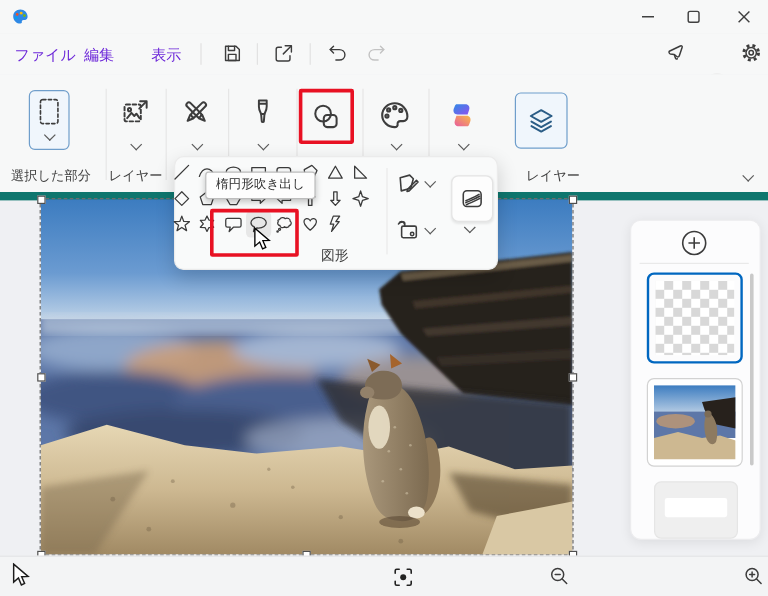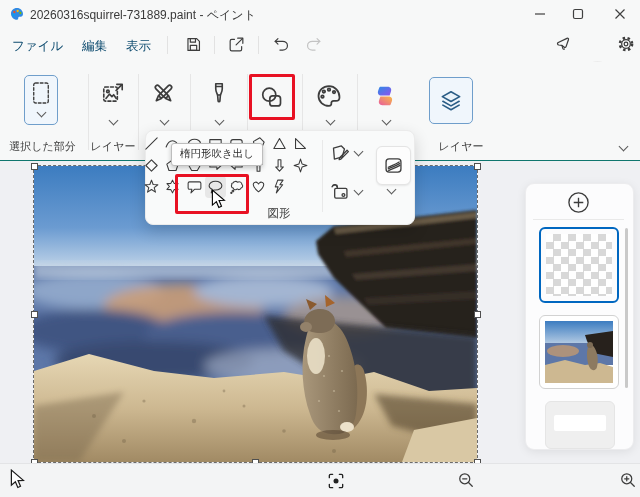--- a/index.html
+++ b/index.html
@@ -7,25 +7,25 @@
        font-family:"Liberation Sans","DejaVu Sans",sans-serif;-webkit-font-smoothing:antialiased;}
   .abs{position:absolute;}
   svg{display:block;}
   .oicon path,.oicon rect,.oicon circle,.oicon ellipse,.oicon line{fill:none;stroke:#3d3d3d;stroke-width:1.5;stroke-linecap:round;stroke-linejoin:round;}
   
   .titlebar{left:0;top:0;width:640px;height:28px;background:#f7f8f8;}
   .title-text{left:30px;top:7px;font-size:12px;color:#3a3a3a;white-space:nowrap;}
   .winbtn{top:0;width:44px;height:28px;display:flex;align-items:center;justify-content:center;}
   
   .menubar{left:0;top:28px;width:640px;height:34px;background:#f7f8f8;}
-  .menu-item{top:7px;font-size:12.5px;color:#0c4a6e;padding:3px 6px;border-radius:4px;}
+  .menu-item{top:7px;font-size:12.5px;color:#6d28d9;padding:3px 6px;border-radius:4px;}
   .msep{top:8px;width:1px;height:18px;background:#e2e2e2;}
   .acct-bg{left:586px;top:33px;width:23px;height:23px;border-radius:50%;background:#ececec;}
   
-  .toolbar{left:0;top:62px;width:640px;height:98px;background:#f7f8f8;border-bottom:1px solid #0f766e;}
+  .toolbar{left:0;top:62px;width:640px;height:98px;background:#f7f8f8;border-bottom:7px solid #0f766e;}
   .tsep{top:12px;width:1px;height:76px;background:#e6e6e6;}
   .tool-label{top:77px;font-size:11px;color:#3f3f3f;text-align:center;white-space:nowrap;}
   .selbtn{border:1px solid #6f9ecb;border-radius:5px;background:#f0f6fc;display:flex;flex-direction:column;align-items:center;}
   .chev{display:inline-block;width:6px;height:6px;border-right:1.3px solid #5a5a5a;border-bottom:1.3px solid #5a5a5a;transform:rotate(45deg);}
   
   .canvas{left:34px;top:166px;width:443px;height:296px;outline:1px dashed #6b6b6b;z-index:1;}
   .handle{width:7px;height:7px;background:#fff;border:1px solid #4f4f4f;box-sizing:border-box;z-index:5;}
   
   .flyout{left:145px;top:130px;width:268px;height:93px;background:#f9fafa;border:1px solid #ebebeb;border-radius:8px;
           box-shadow:0 6px 16px rgba(0,0,0,.16);z-index:40;}
@@ -62,41 +62,40 @@
 <div id="app">
 
   <div class="abs titlebar">
     <svg class="abs" style="left:9px;top:6px" width="16" height="16" viewBox="0 0 24 24">
       <path d="M12 3 C6.5 3 3 7 3 11.5 C3 16.5 7 20.5 12 20.5 C13.5 20.5 14 19.4 13.8 18.3 C13.6 17 14.5 16 16 16 H17.5 C19.5 16 21 14.3 21 12 C21 7 17 3 12 3 Z" fill="#2e89e5"></path>
       <circle cx="8" cy="9" r="1.7" fill="#f25022"></circle>
         <circle cx="13" cy="7.5" r="1.7" fill="#ffb900"></circle>
       <circle cx="17" cy="10.5" r="1.7" fill="#7fba00"></circle>
         <circle cx="6.8" cy="13.5" r="1.7" fill="#00a4ef"></circle>
     </svg>
-    <div class="abs title-text">20260316squirrel-731889.paint - ペイント</div>
     <div class="abs winbtn" style="left:518px">
       <svg width="12" height="12" viewBox="0 0 12 12">
           <path d="M1 6 H11" stroke="#404040" stroke-width="1.2" fill="none"></path>
         </svg>
     </div>
     <div class="abs winbtn" style="left:556px">
       <svg width="12" height="12" viewBox="0 0 12 12">
           <rect x="1.5" y="1.5" width="9" height="9" rx="1.5" stroke="#404040" stroke-width="1.2" fill="none"></rect>
         </svg>
     </div>
     <div class="abs winbtn" style="left:598px">
       <svg width="12" height="12" viewBox="0 0 12 12">
           <path d="M1.5 1.5 L10.5 10.5 M10.5 1.5 L1.5 10.5" stroke="#404040" stroke-width="1.2" fill="none"></path>
         </svg>
     </div>
   </div>
 
   <div class="abs menubar">
     <div class="abs menu-item" style="left:6px">ファイル</div>
-    <div class="abs menu-item" style="left:76px">編集</div>
+    <div class="abs menu-item" style="left:64px">編集</div>
     <div class="abs menu-item" style="left:120px">表示</div>
     <div class="abs msep" style="left:167px"></div>
     <div class="abs" style="left:184px;top:7px">
       <svg class="oicon" width="19" height="19" viewBox="0 0 24 24">
         <path d="M5 4.5 H16 L19.5 8 V19.5 H5 Z"></path>
           <path d="M8 4.5 V9 H14.5 V4.5"></path>
           <rect x="8" y="13" width="8" height="6.5"></rect>
       </svg>
     </div>
     <div class="abs msep" style="left:214px"></div>

